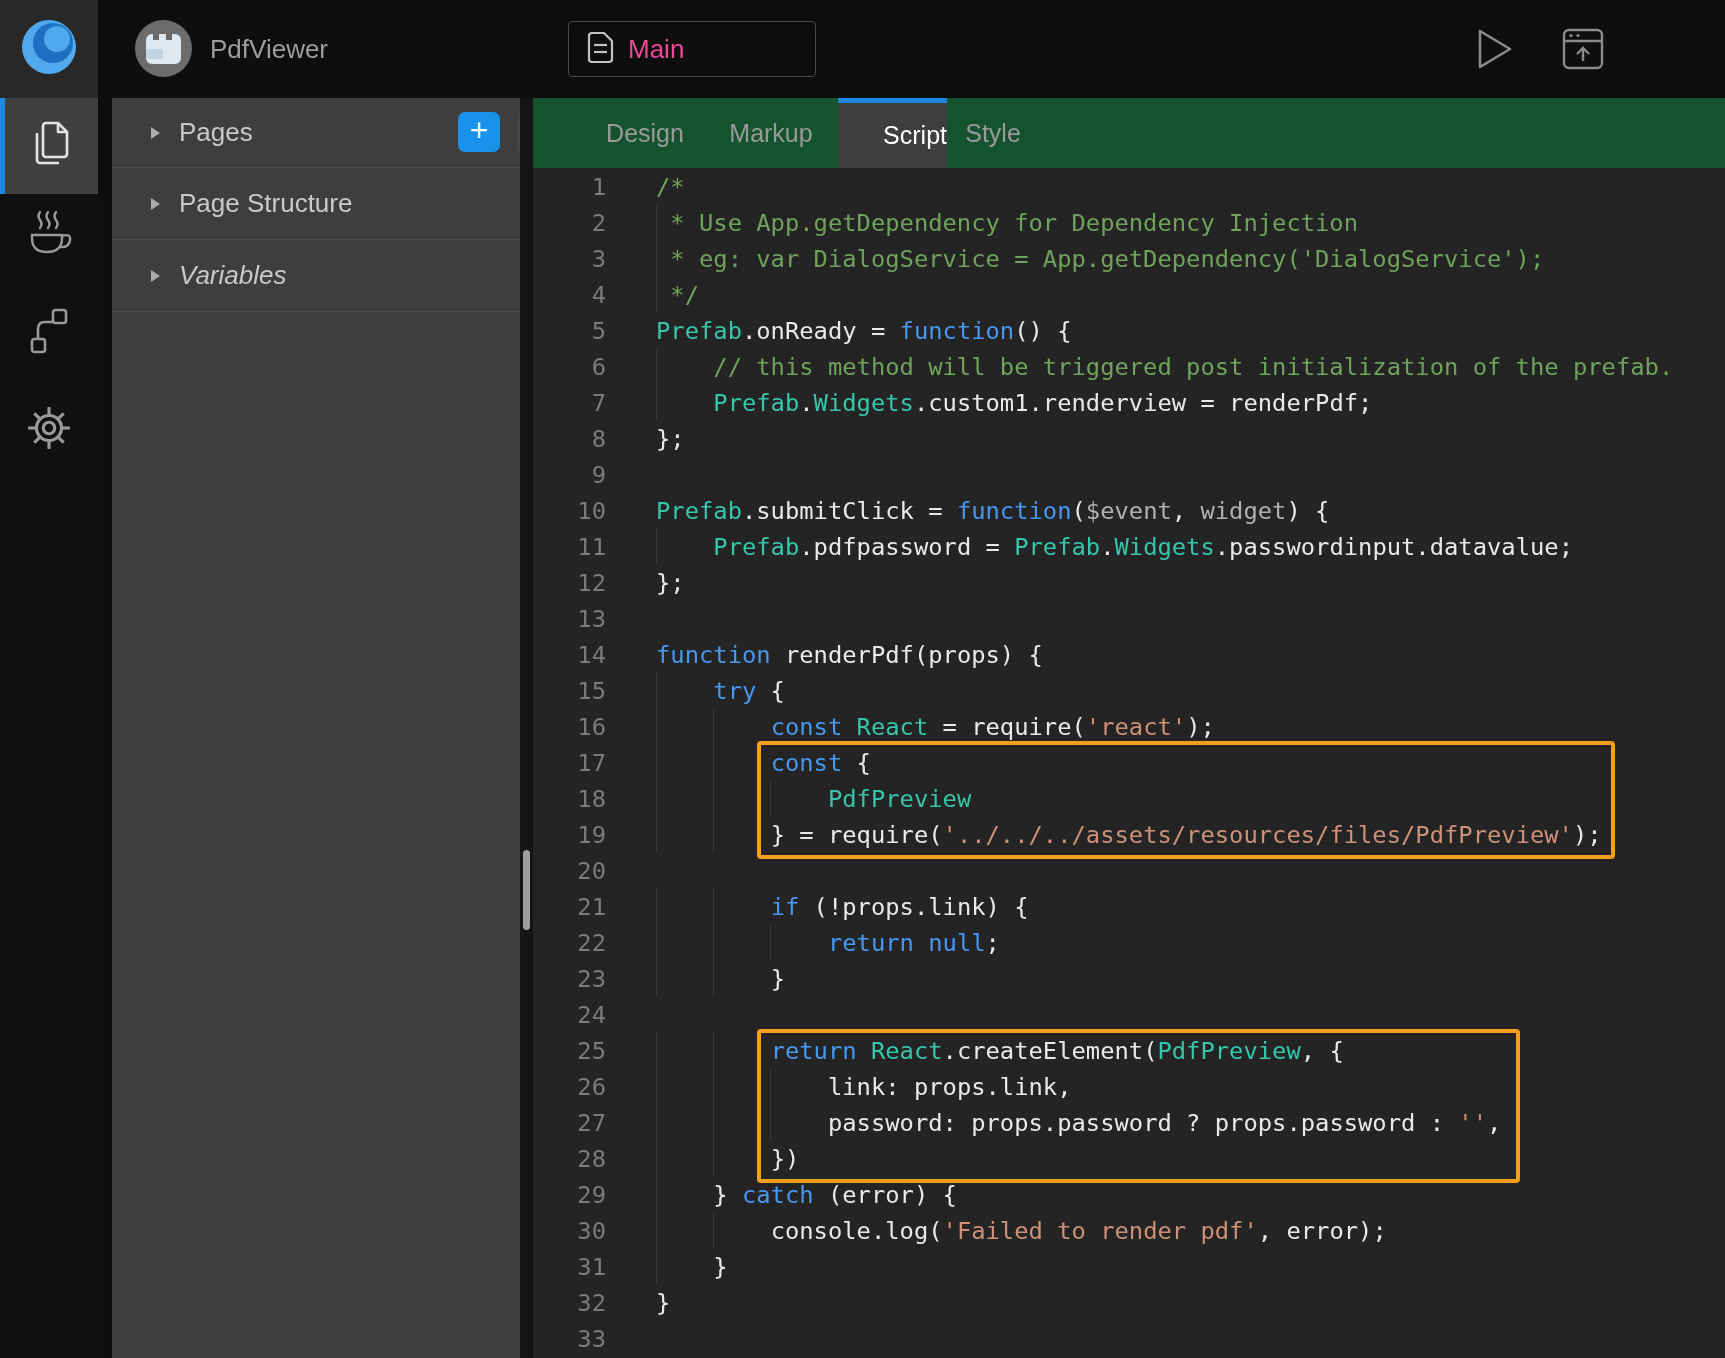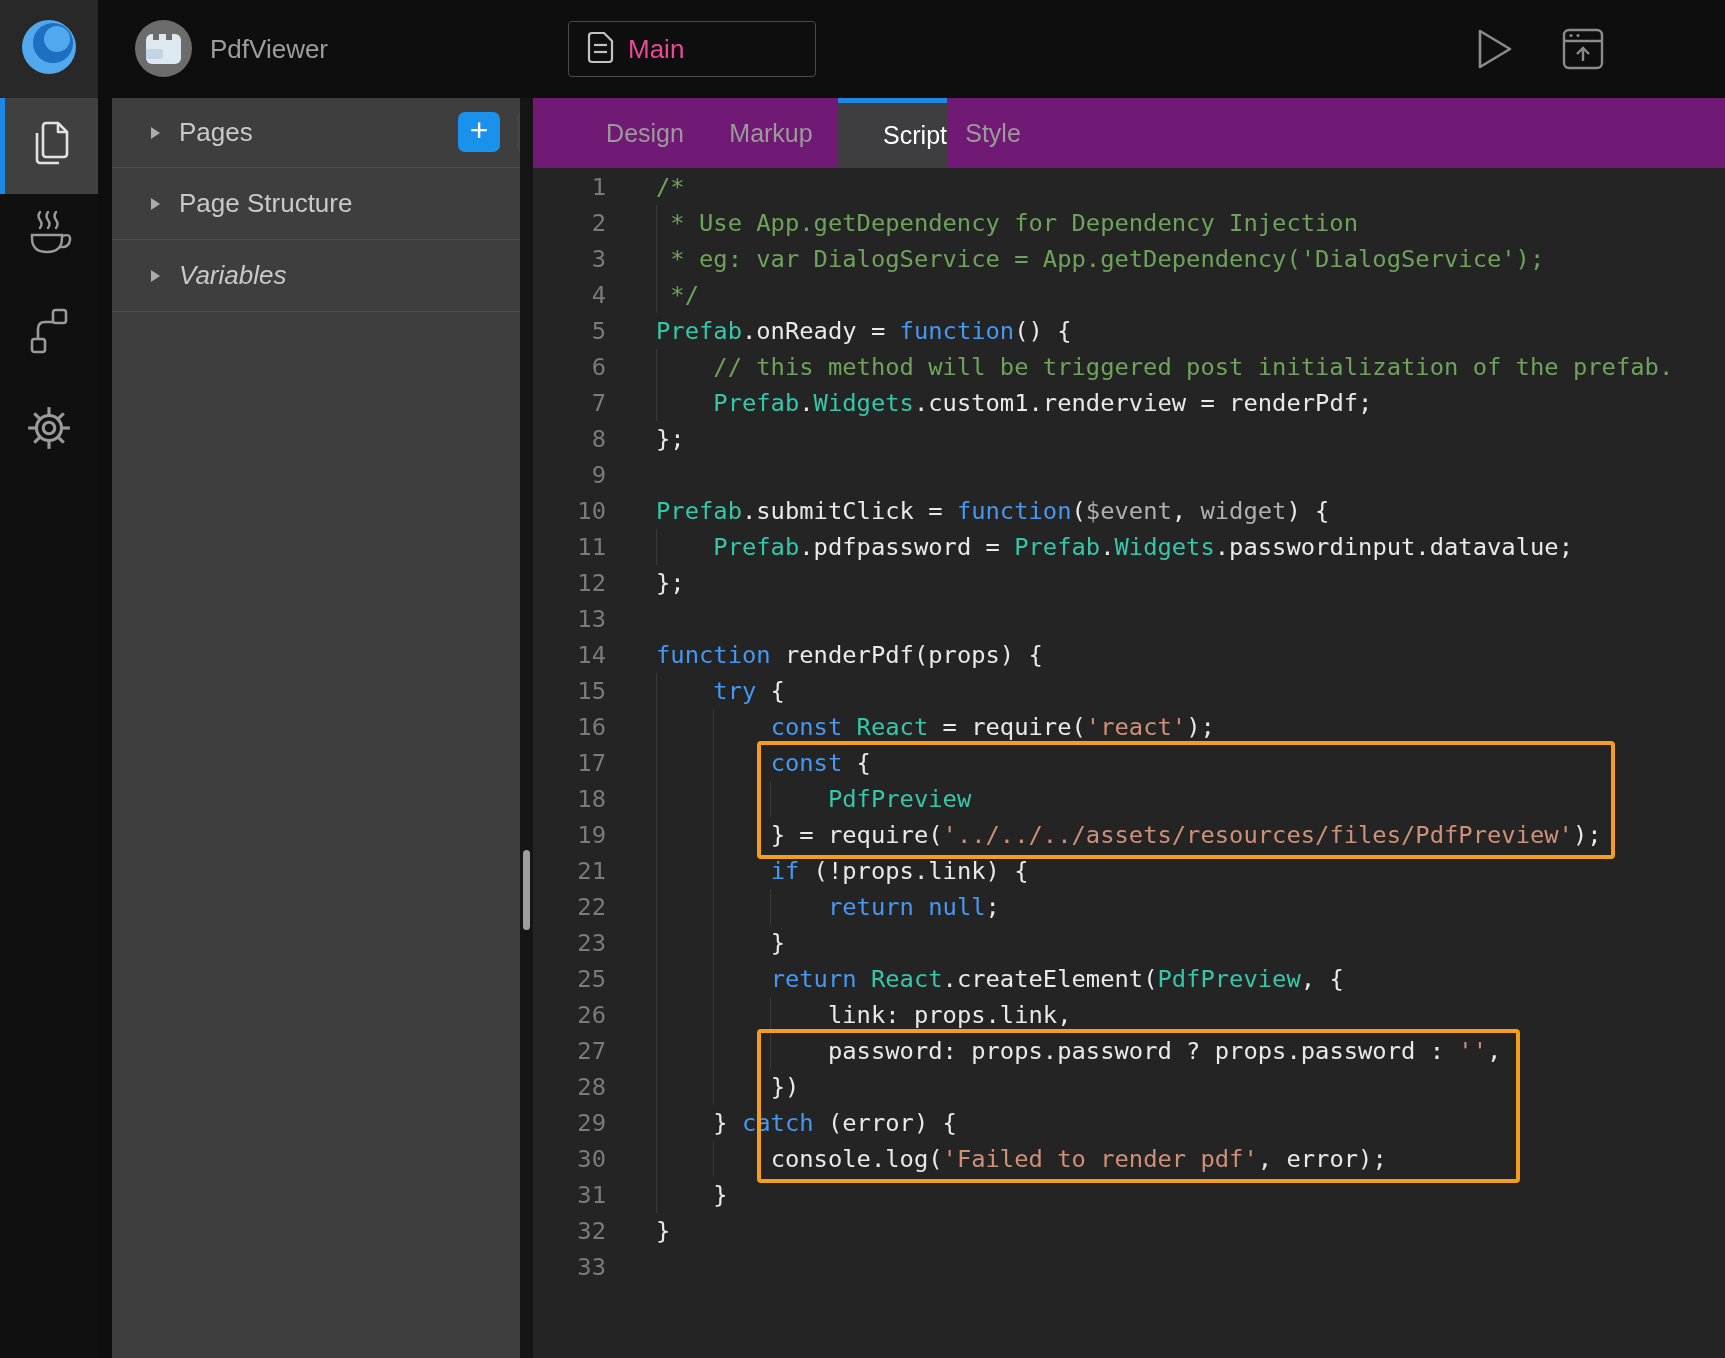--- a/index.html
+++ b/index.html
@@ -38,21 +38,21 @@
            background:var(--add_button_blue);color:#fff;font-size:32px;font-weight:300;
            display:flex;align-items:center;justify-content:center;cursor:pointer;padding-bottom:3px;}
   .collapse-btn{position:absolute;left:517px;top:112px;width:35px;height:41px;border-radius:5px;
            background:#454545;color:#cfcfcf;font-size:25px;display:flex;align-items:center;
            justify-content:center;cursor:pointer;padding-bottom:3px;}
   .strip{position:absolute;left:520px;top:98px;width:13px;height:1260px;background:#151515;}
   .thumb{position:absolute;left:3px;top:752px;width:7px;height:80px;border-radius:4px;background:#9e9e9e;cursor:pointer;}
 
   
   .editor{position:absolute;left:533px;top:98px;width:1192px;height:1260px;background:#242425;}
-  .tabbar{position:absolute;left:0;top:0;width:100%;height:70px;background:#701a75;}
+  .tabbar{position:absolute;left:0;top:0;width:100%;height:70px;background:#14532d;}
   .tab{position:absolute;top:0;height:70px;line-height:70px;text-align:center;color:#9a9a9a;
        font-size:25px;cursor:pointer;}
   .tab.active{background:#3e3e40;color:#ffffff;border-top:5px solid var(--accent_blue);line-height:64px;}
   .codewrap{position:absolute;left:0;top:70px;width:100%;height:1190px;padding-top:1px;
             overflow:hidden;}
   .crow{height:36px;white-space:pre;font-family:"DejaVu Sans Mono",monospace;font-size:23.8px;
         line-height:36px;}
   .ln{display:inline-block;width:73px;text-align:right;color:#7b7b7b;vertical-align:top;}
   .codeline{display:inline-block;margin-left:50px;position:relative;height:36px;}
   .guide{position:absolute;top:0;height:36px;width:1px;background:#3a3a3b;}
@@ -209,23 +209,25 @@
         <div class="crow"><span class="ln">10</span><span class="codeline"><span class="tok p"></span><span class="tok t">Prefab</span><span class="tok p">.submitClick = </span><span class="tok k">function</span><span class="tok p">(</span><span class="tok a">$event</span><span class="tok p">, </span><span class="tok a">widget</span><span class="tok p">) {</span></span></div>
         <div class="crow"><span class="ln">11</span><span class="codeline"><span class="guide" style="left: 0px;"></span><span class="tok p">    </span><span class="tok t">Prefab</span><span class="tok p">.pdfpassword = </span><span class="tok t">Prefab</span><span class="tok p">.</span><span class="tok t">Widgets</span><span class="tok p">.passwordinput.datavalue;</span></span></div>
         <div class="crow"><span class="ln">12</span><span class="codeline"><span class="tok p"></span><span class="tok p">};</span></span></div>
         <div class="crow"><span class="ln">13</span><span class="codeline"><span class="tok p"></span></span></div>
         <div class="crow"><span class="ln">14</span><span class="codeline"><span class="tok p"></span><span class="tok k">function</span><span class="tok p"> renderPdf(props) {</span></span></div>
         <div class="crow"><span class="ln">15</span><span class="codeline"><span class="guide" style="left: 0px;"></span><span class="tok p">    </span><span class="tok k">try</span><span class="tok p"> {</span></span></div>
         <div class="crow"><span class="ln">16</span><span class="codeline"><span class="guide" style="left: 0px;"></span><span class="guide" style="left: 57.2px;"></span><span class="tok p">        </span><span class="tok k">const</span><span class="tok p"> </span><span class="tok t">React</span><span class="tok p"> = require(</span><span class="tok s">'react'</span><span class="tok p">);</span></span></div>
         <div class="crow"><span class="ln">17</span><span class="codeline"><span class="guide" style="left: 0px;"></span><span class="guide" style="left: 57.2px;"></span><span class="tok p">        </span><span class="tok k">const</span><span class="tok p"> {</span></span></div>
         <div class="crow"><span class="ln">18</span><span class="codeline"><span class="guide" style="left: 0px;"></span><span class="guide" style="left: 57.2px;"></span><span class="guide" style="left: 114.4px;"></span><span class="tok p">            </span><span class="tok t">PdfPreview</span></span></div>
         <div class="crow"><span class="ln">19</span><span class="codeline"><span class="guide" style="left: 0px;"></span><span class="guide" style="left: 57.2px;"></span><span class="tok p">        </span><span class="tok p">} = require(</span><span class="tok s">'../../../assets/resources/files/PdfPreview'</span><span class="tok p">);</span></span></div>
+        <div class="crow"><span class="ln">20</span><span class="codeline"><span class="tok p"></span></span></div>
         <div class="crow"><span class="ln">21</span><span class="codeline"><span class="guide" style="left: 0px;"></span><span class="guide" style="left: 57.2px;"></span><span class="tok p">        </span><span class="tok k">if</span><span class="tok p"> (!props.link) {</span></span></div>
         <div class="crow"><span class="ln">22</span><span class="codeline"><span class="guide" style="left: 0px;"></span><span class="guide" style="left: 57.2px;"></span><span class="guide" style="left: 114.4px;"></span><span class="tok p">            </span><span class="tok k">return</span><span class="tok p"> </span><span class="tok k">null</span><span class="tok p">;</span></span></div>
         <div class="crow"><span class="ln">23</span><span class="codeline"><span class="guide" style="left: 0px;"></span><span class="guide" style="left: 57.2px;"></span><span class="tok p">        </span><span class="tok p">}</span></span></div>
+        <div class="crow"><span class="ln">24</span><span class="codeline"><span class="tok p"></span></span></div>
         <div class="crow"><span class="ln">25</span><span class="codeline"><span class="guide" style="left: 0px;"></span><span class="guide" style="left: 57.2px;"></span><span class="tok p">        </span><span class="tok k">return</span><span class="tok p"> </span><span class="tok t">React</span><span class="tok p">.createElement(</span><span class="tok t">PdfPreview</span><span class="tok p">, {</span></span></div>
         <div class="crow"><span class="ln">26</span><span class="codeline"><span class="guide" style="left: 0px;"></span><span class="guide" style="left: 57.2px;"></span><span class="guide" style="left: 114.4px;"></span><span class="tok p">            </span><span class="tok p">link: props.link,</span></span></div>
         <div class="crow"><span class="ln">27</span><span class="codeline"><span class="guide" style="left: 0px;"></span><span class="guide" style="left: 57.2px;"></span><span class="guide" style="left: 114.4px;"></span><span class="tok p">            </span><span class="tok p">password: props.password ? props.password : </span><span class="tok s">''</span><span class="tok p">,</span></span></div>
         <div class="crow"><span class="ln">28</span><span class="codeline"><span class="guide" style="left: 0px;"></span><span class="guide" style="left: 57.2px;"></span><span class="tok p">        </span><span class="tok p">})</span></span></div>
         <div class="crow"><span class="ln">29</span><span class="codeline"><span class="guide" style="left: 0px;"></span><span class="tok p">    </span><span class="tok p">} </span><span class="tok k">catch</span><span class="tok p"> (error) {</span></span></div>
         <div class="crow"><span class="ln">30</span><span class="codeline"><span class="guide" style="left: 0px;"></span><span class="guide" style="left: 57.2px;"></span><span class="tok p">        </span><span class="tok p">console.log(</span><span class="tok s">'Failed to render pdf'</span><span class="tok p">, error);</span></span></div>
         <div class="crow"><span class="ln">31</span><span class="codeline"><span class="guide" style="left: 0px;"></span><span class="tok p">    </span><span class="tok p">}</span></span></div>
         <div class="crow"><span class="ln">32</span><span class="codeline"><span class="tok p"></span><span class="tok p">}</span></span></div>
         <div class="crow"><span class="ln">33</span><span class="codeline"><span class="tok p"></span></span></div>
         <div class="hlbox" style="left: 224px; width: 858px; top: 573px; height: 118px;"></div>

